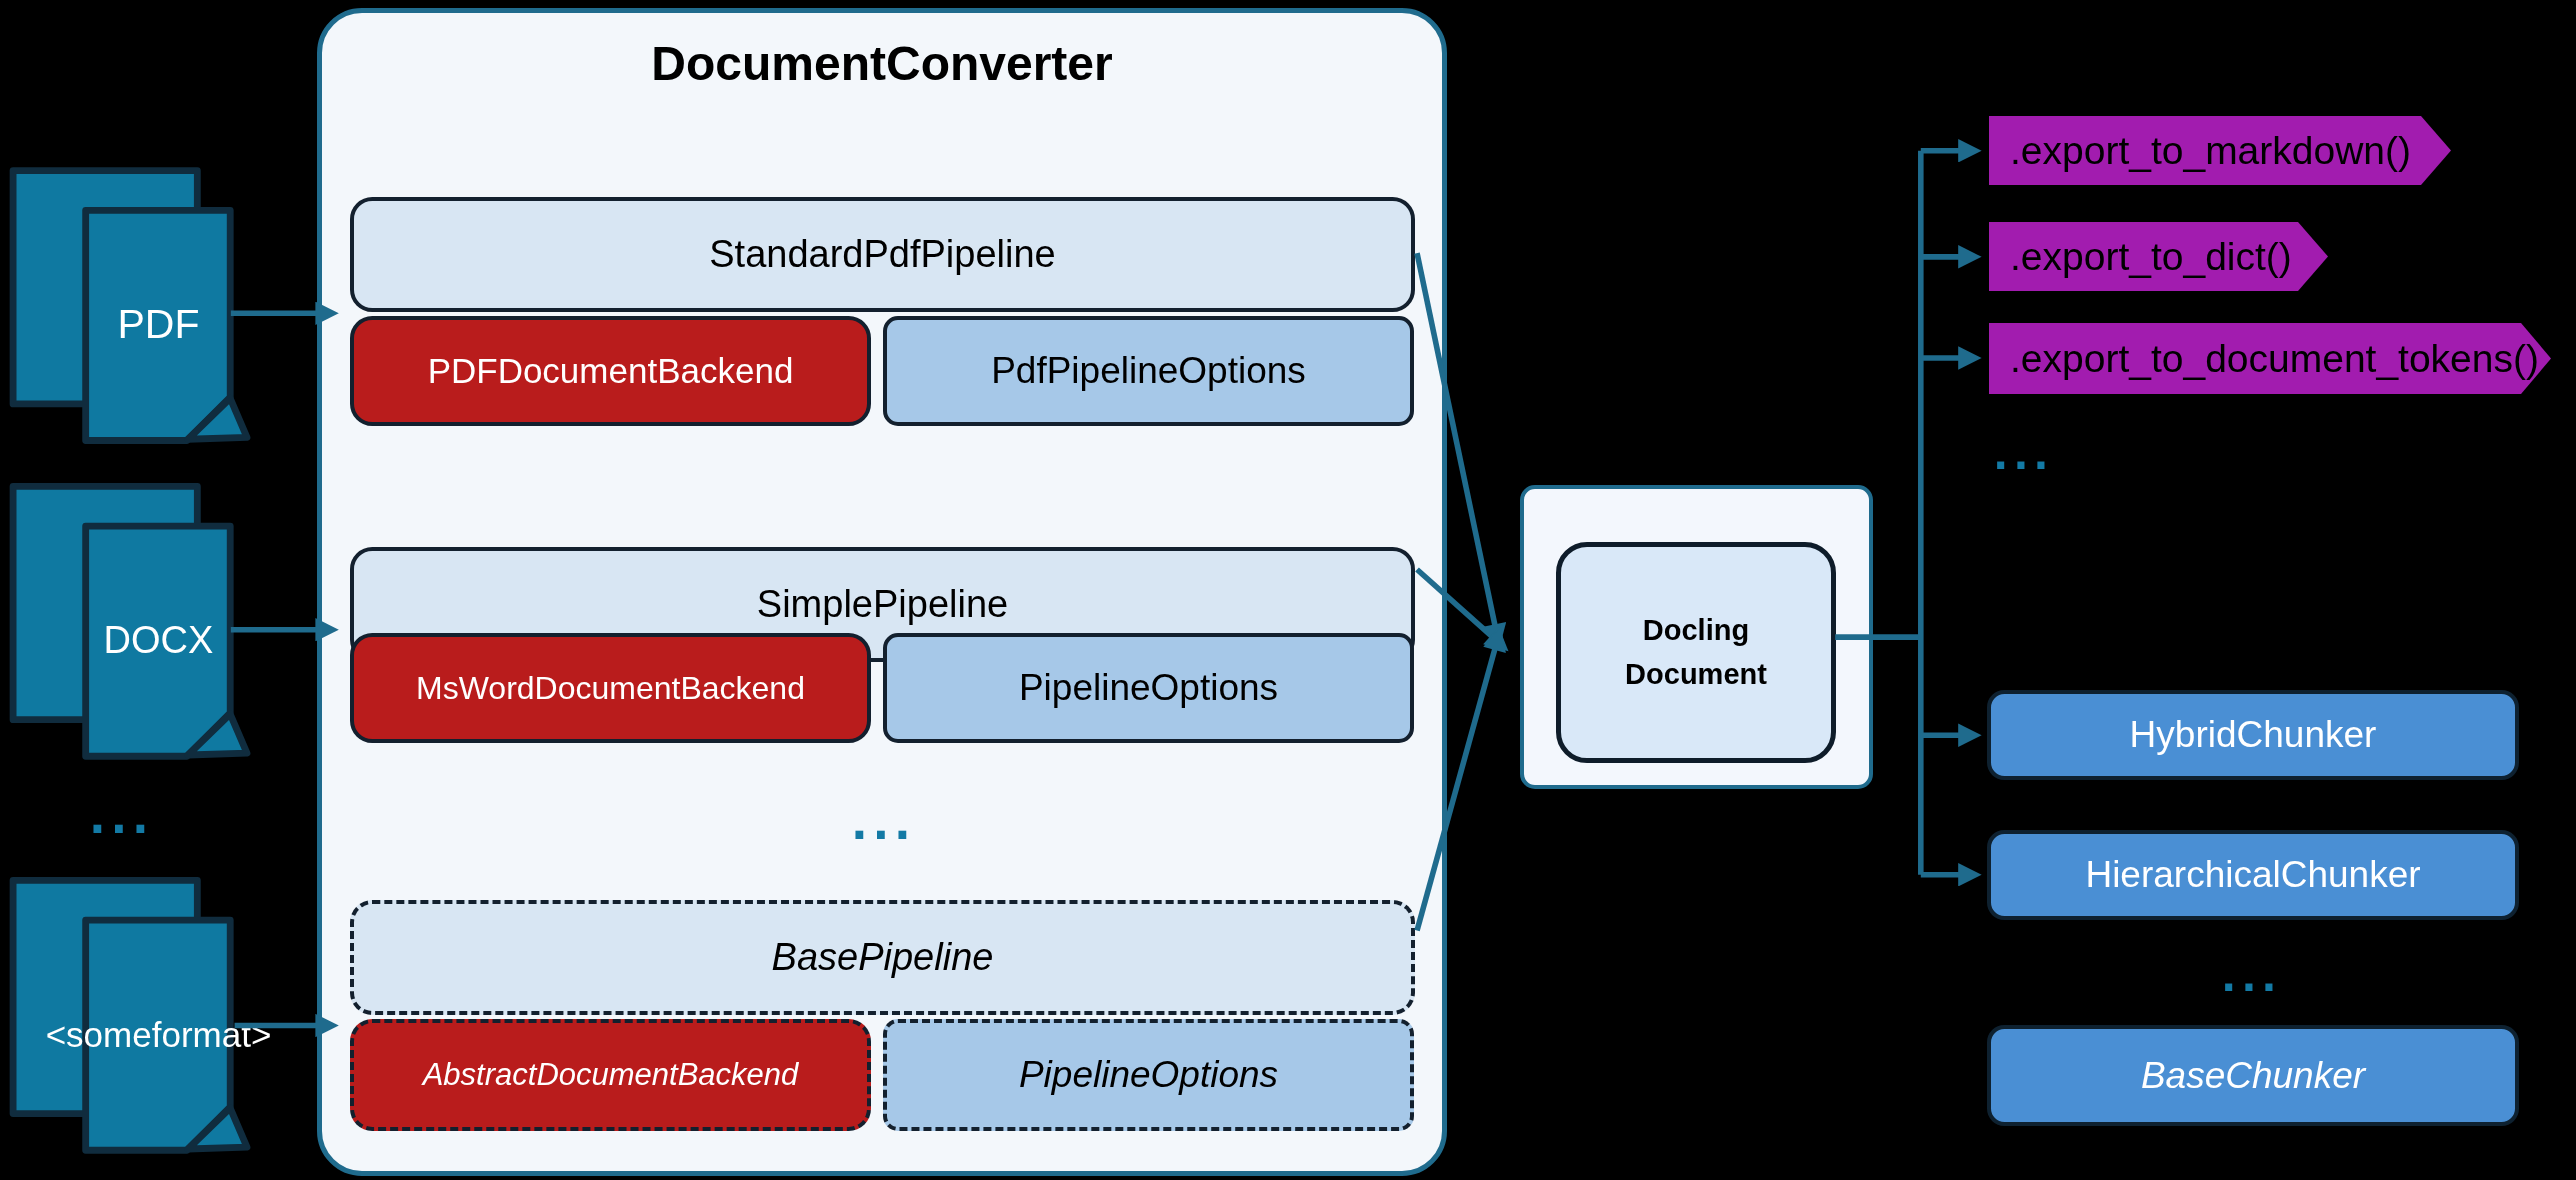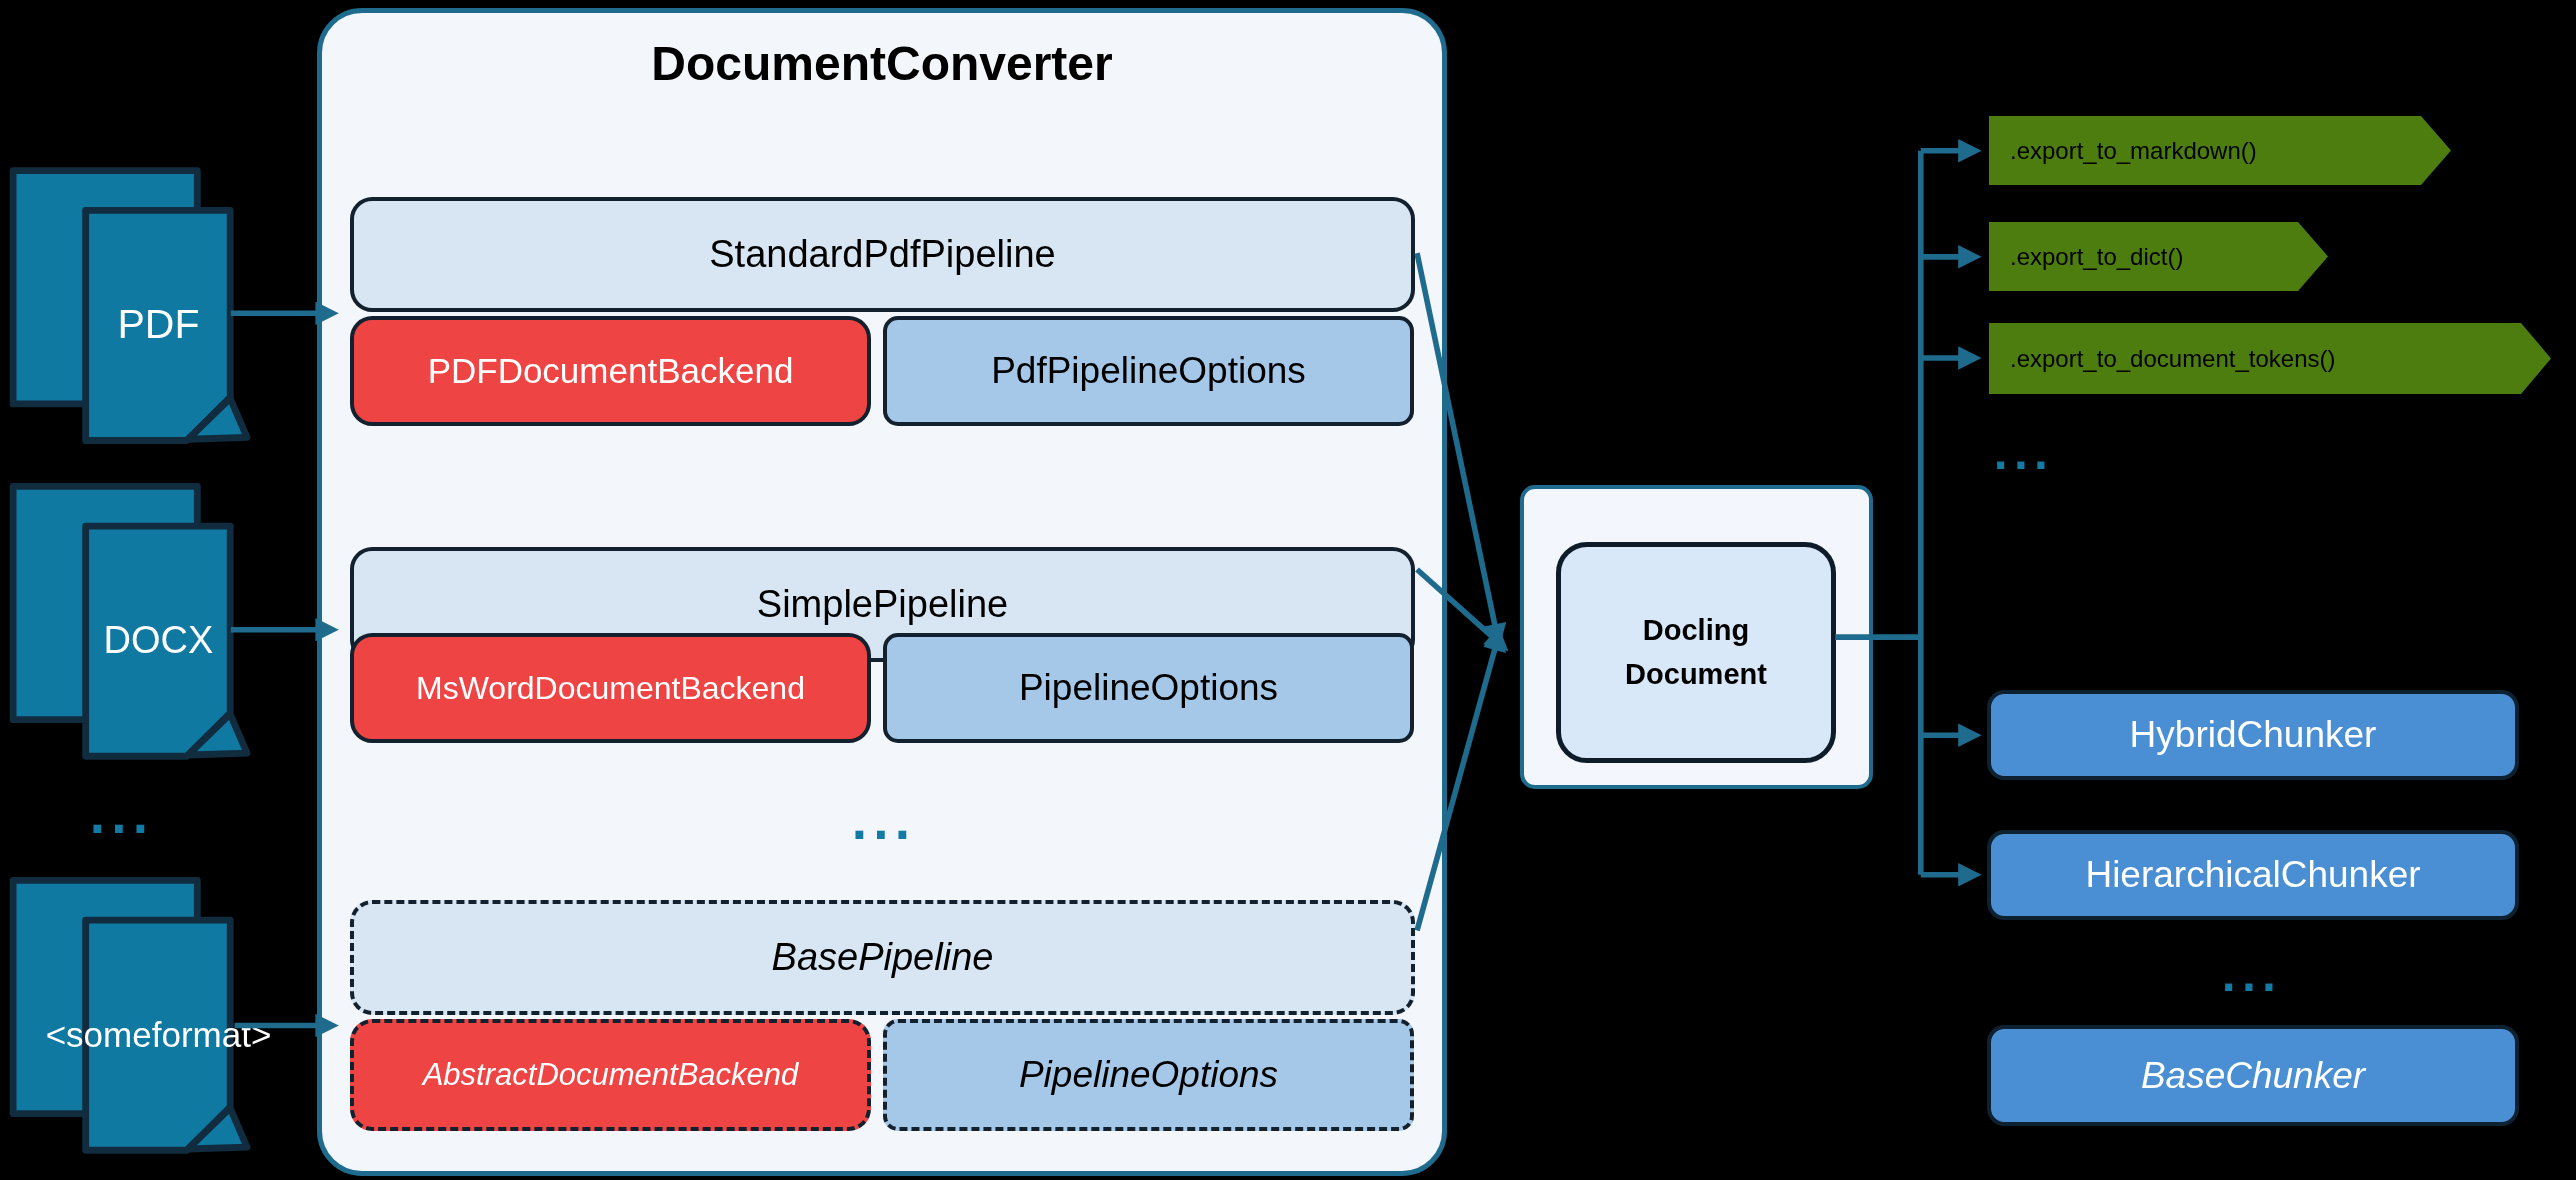--- a/index.html
+++ b/index.html
@@ -26,21 +26,21 @@
   }
 
   
   .pipe-outer {
     left:350px; width:1065px; height:115px;
     background:#d8e6f3; border:4.3px solid #13202e; border-radius:22.3px;
     font-size:38px; color:#000;
   }
   .pipe-backend {
     left:350px; width:521px; height:110px;
-    background:#ef4444; border:4.3px solid #13202e; border-radius:22.3px;
+    background:#b91c1c; border:4.3px solid #13202e; border-radius:22.3px;
     color:#fff; font-size:34px;
   }
   .pipe-options {
     left:883px; width:531px; height:110px;
     background:#a6c8e8; border:4.3px solid #13202e; border-radius:15px;
     color:#000; font-size:37px;
   }
   .dashed { border-style:dashed;font-style:italic; }
 
   
@@ -57,21 +57,21 @@
   }
   .docling-box {
     left:1556px; top:542px; width:280px; height:221px;
     background:#d9e8f8; border:5px solid #0e1c2a; border-radius:31px;
     font-size:29px; font-weight:bold; color:#000; line-height:1.5;
     flex-direction:column;
   }
 
   
   .banner {
-    background:#4d7c0f; color:#000; font-size:24px;
+    background:#a21caf; color:#000; font-size:39px;
     display:flex; align-items:center; padding-left:21px;
     clip-path:polygon(0 0, calc(100% - 30px) 0, 100% 50%, calc(100% - 30px) 100%, 0 100%);
   }
 
   
   .chunker {
     left:1987px; width:532px; height:90px;
     background:#4a8fd4; border:4.3px solid #0e2130; border-radius:17.4px;
     color:#fff; font-size:37px;
   }

